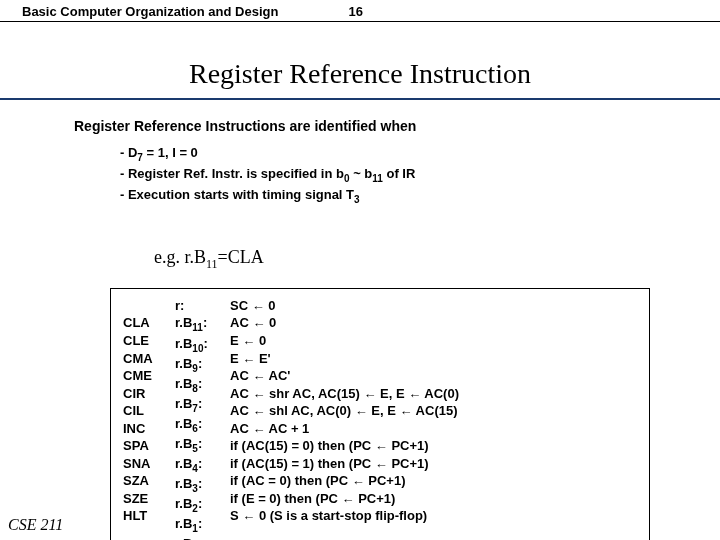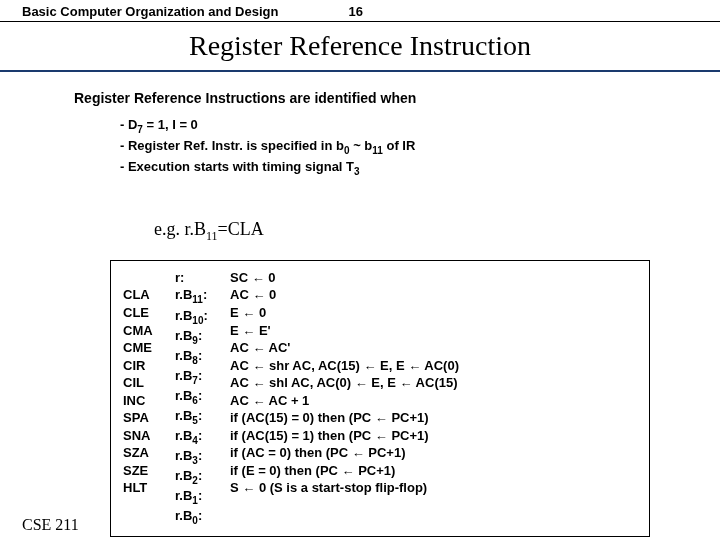--- a/index.html
+++ b/index.html
@@ -29,20 +29,21 @@
     .title-bar {
       border-top: 1px solid #000;
       border-bottom: 2px solid #1a3a6e;
       padding: 8px 0;
       text-align: center;
     }
     .title-bar h1 {
       font-size: 28px;
       font-weight: normal;
       font-family: "Times New Roman", serif;
+      margin-top: 28px;
     }
     .subtitle {
       padding: 18px 0 10px 44px;
       font-size: 14px;
       font-weight: bold;
       margin-left: 30px;
     }
     .bullets {
       padding: 0 0 14px 120px;
       font-size: 13px;
@@ -94,23 +95,24 @@
       width: 55px;
       line-height: 1.35;
     }
     .col-action {
       line-height: 1.35;
       white-space: nowrap;
     }
     .footer {
       position: absolute;
       bottom: 6px;
-      left: 22px;
+      left: 8px;
       font-family: "Times New Roman", serif;
       font-size: 16px;
+      font-style: italic;
     }
   </style>
 </head>
 <body>
 
 <div class="header-top">
   <span class="section-name">Basic Computer Organization and Design</span>
   <span class="page-num">16</span>
 </div>
 

